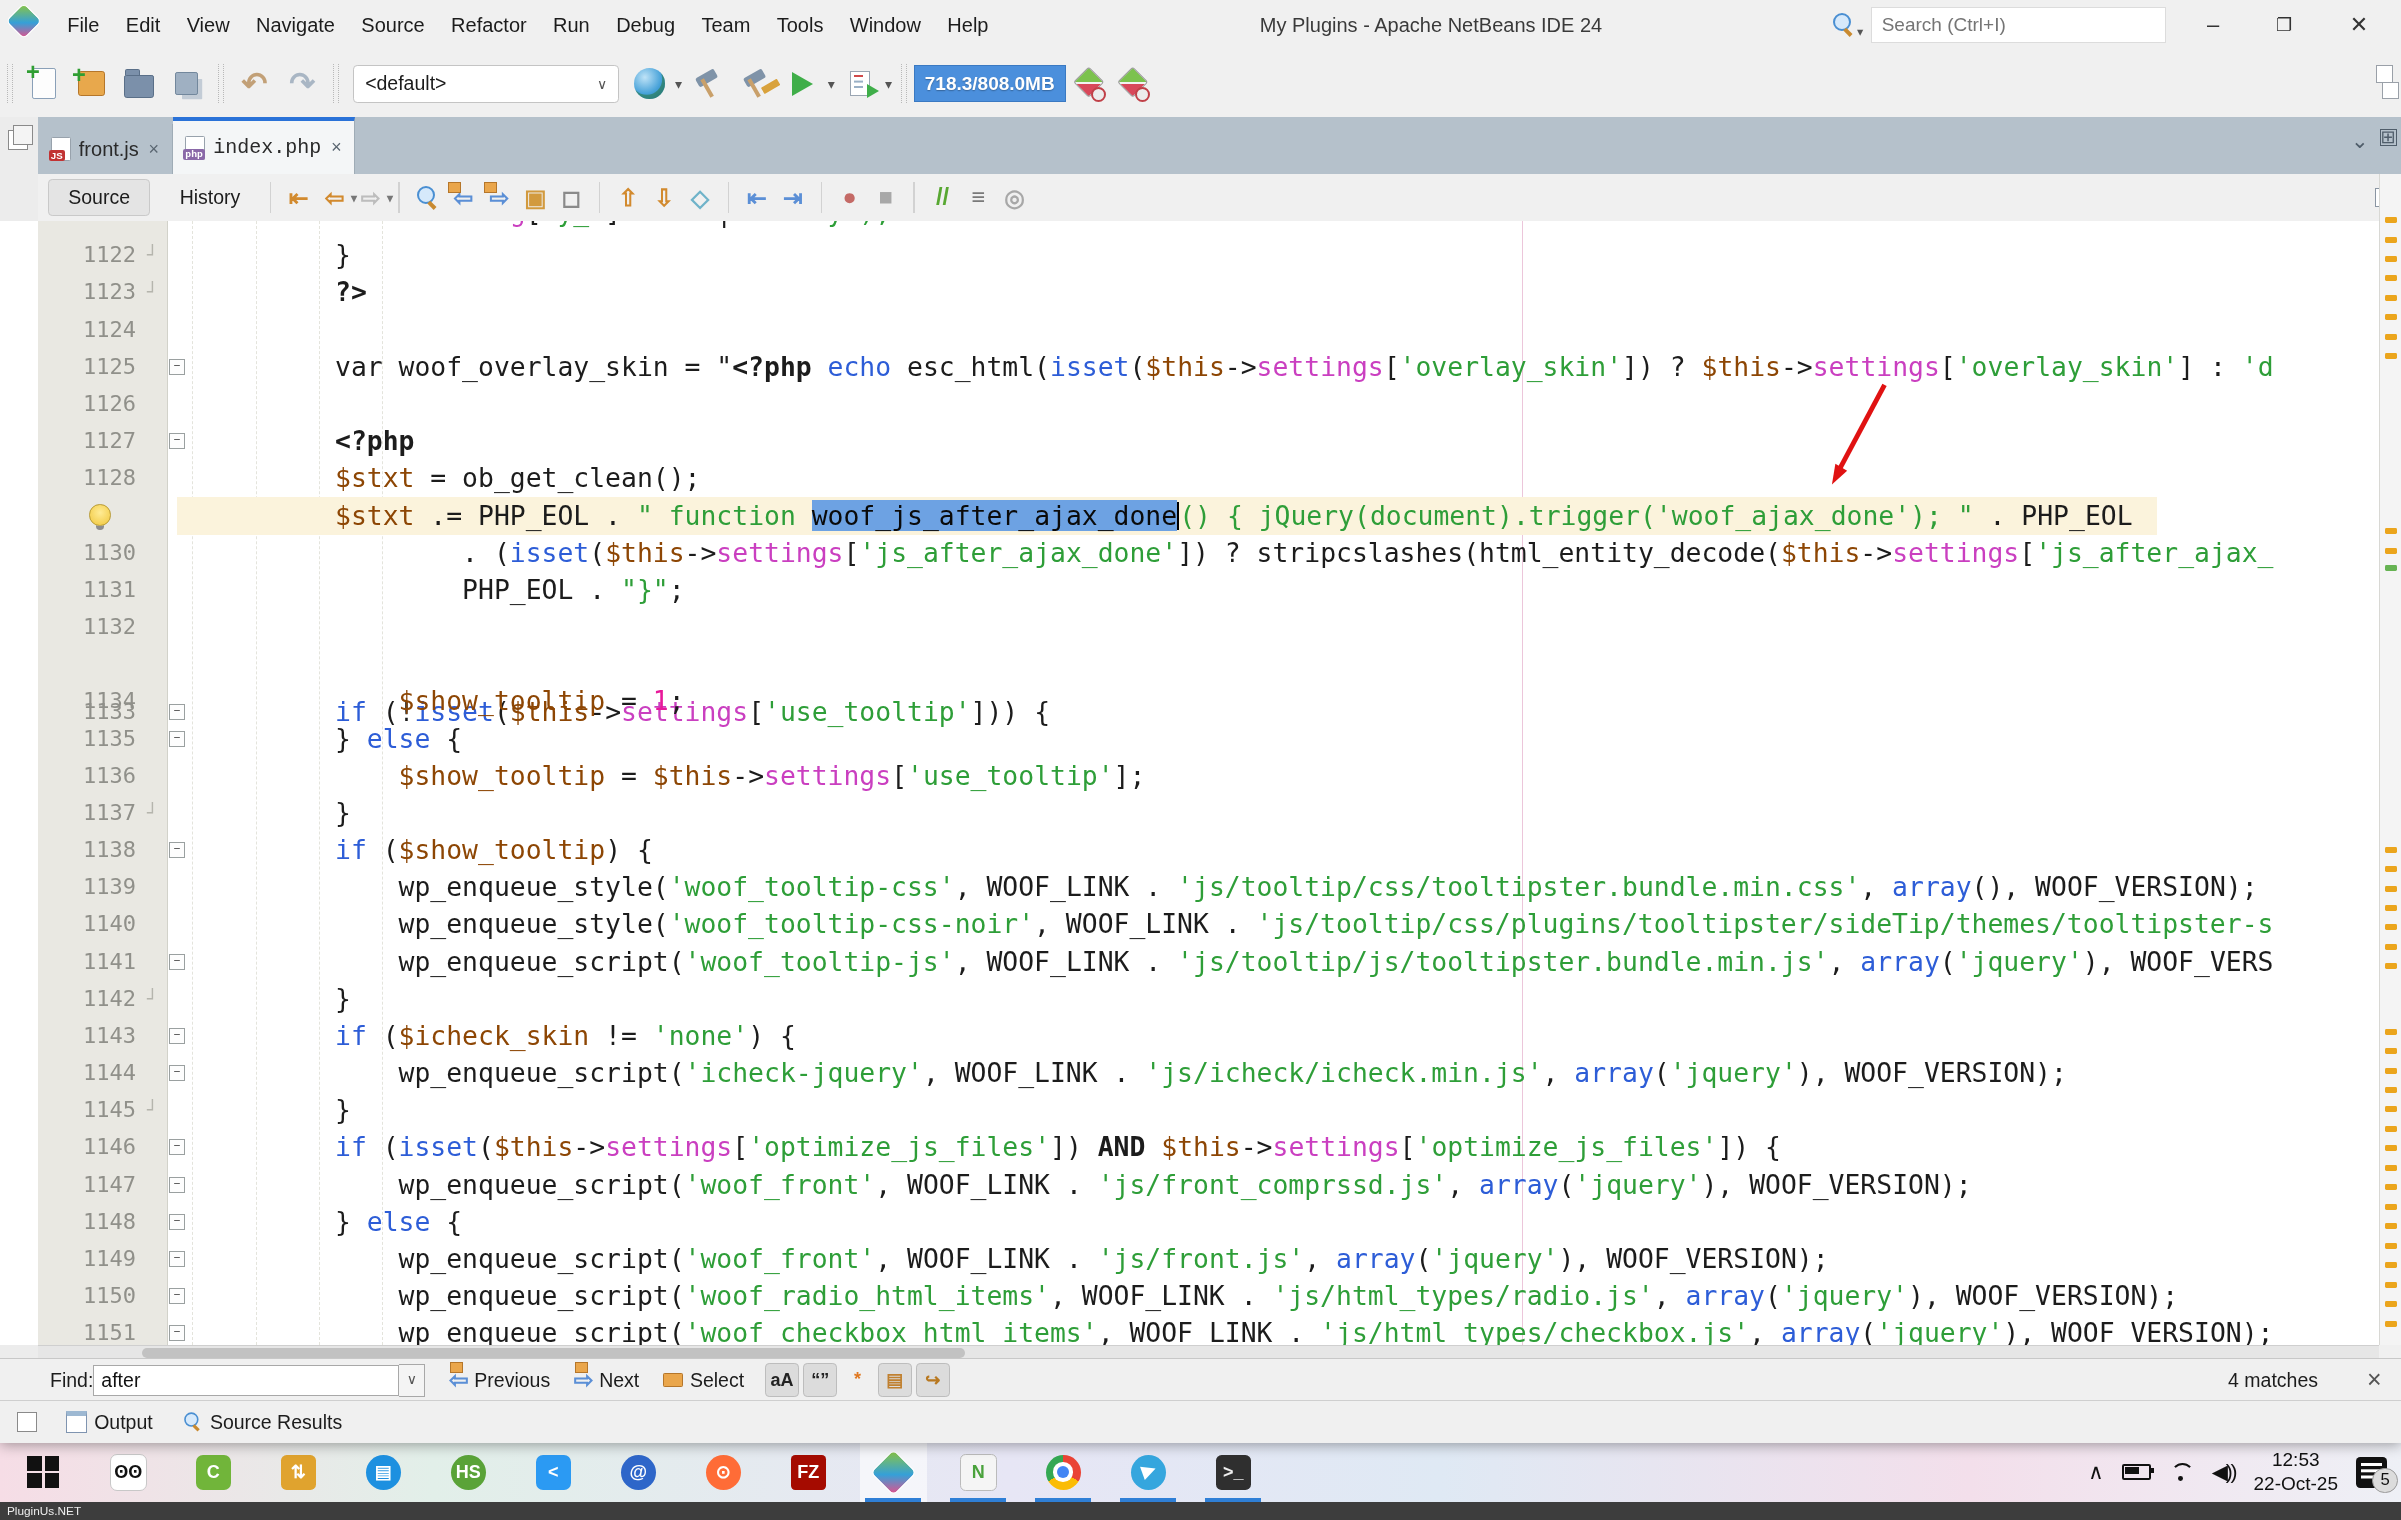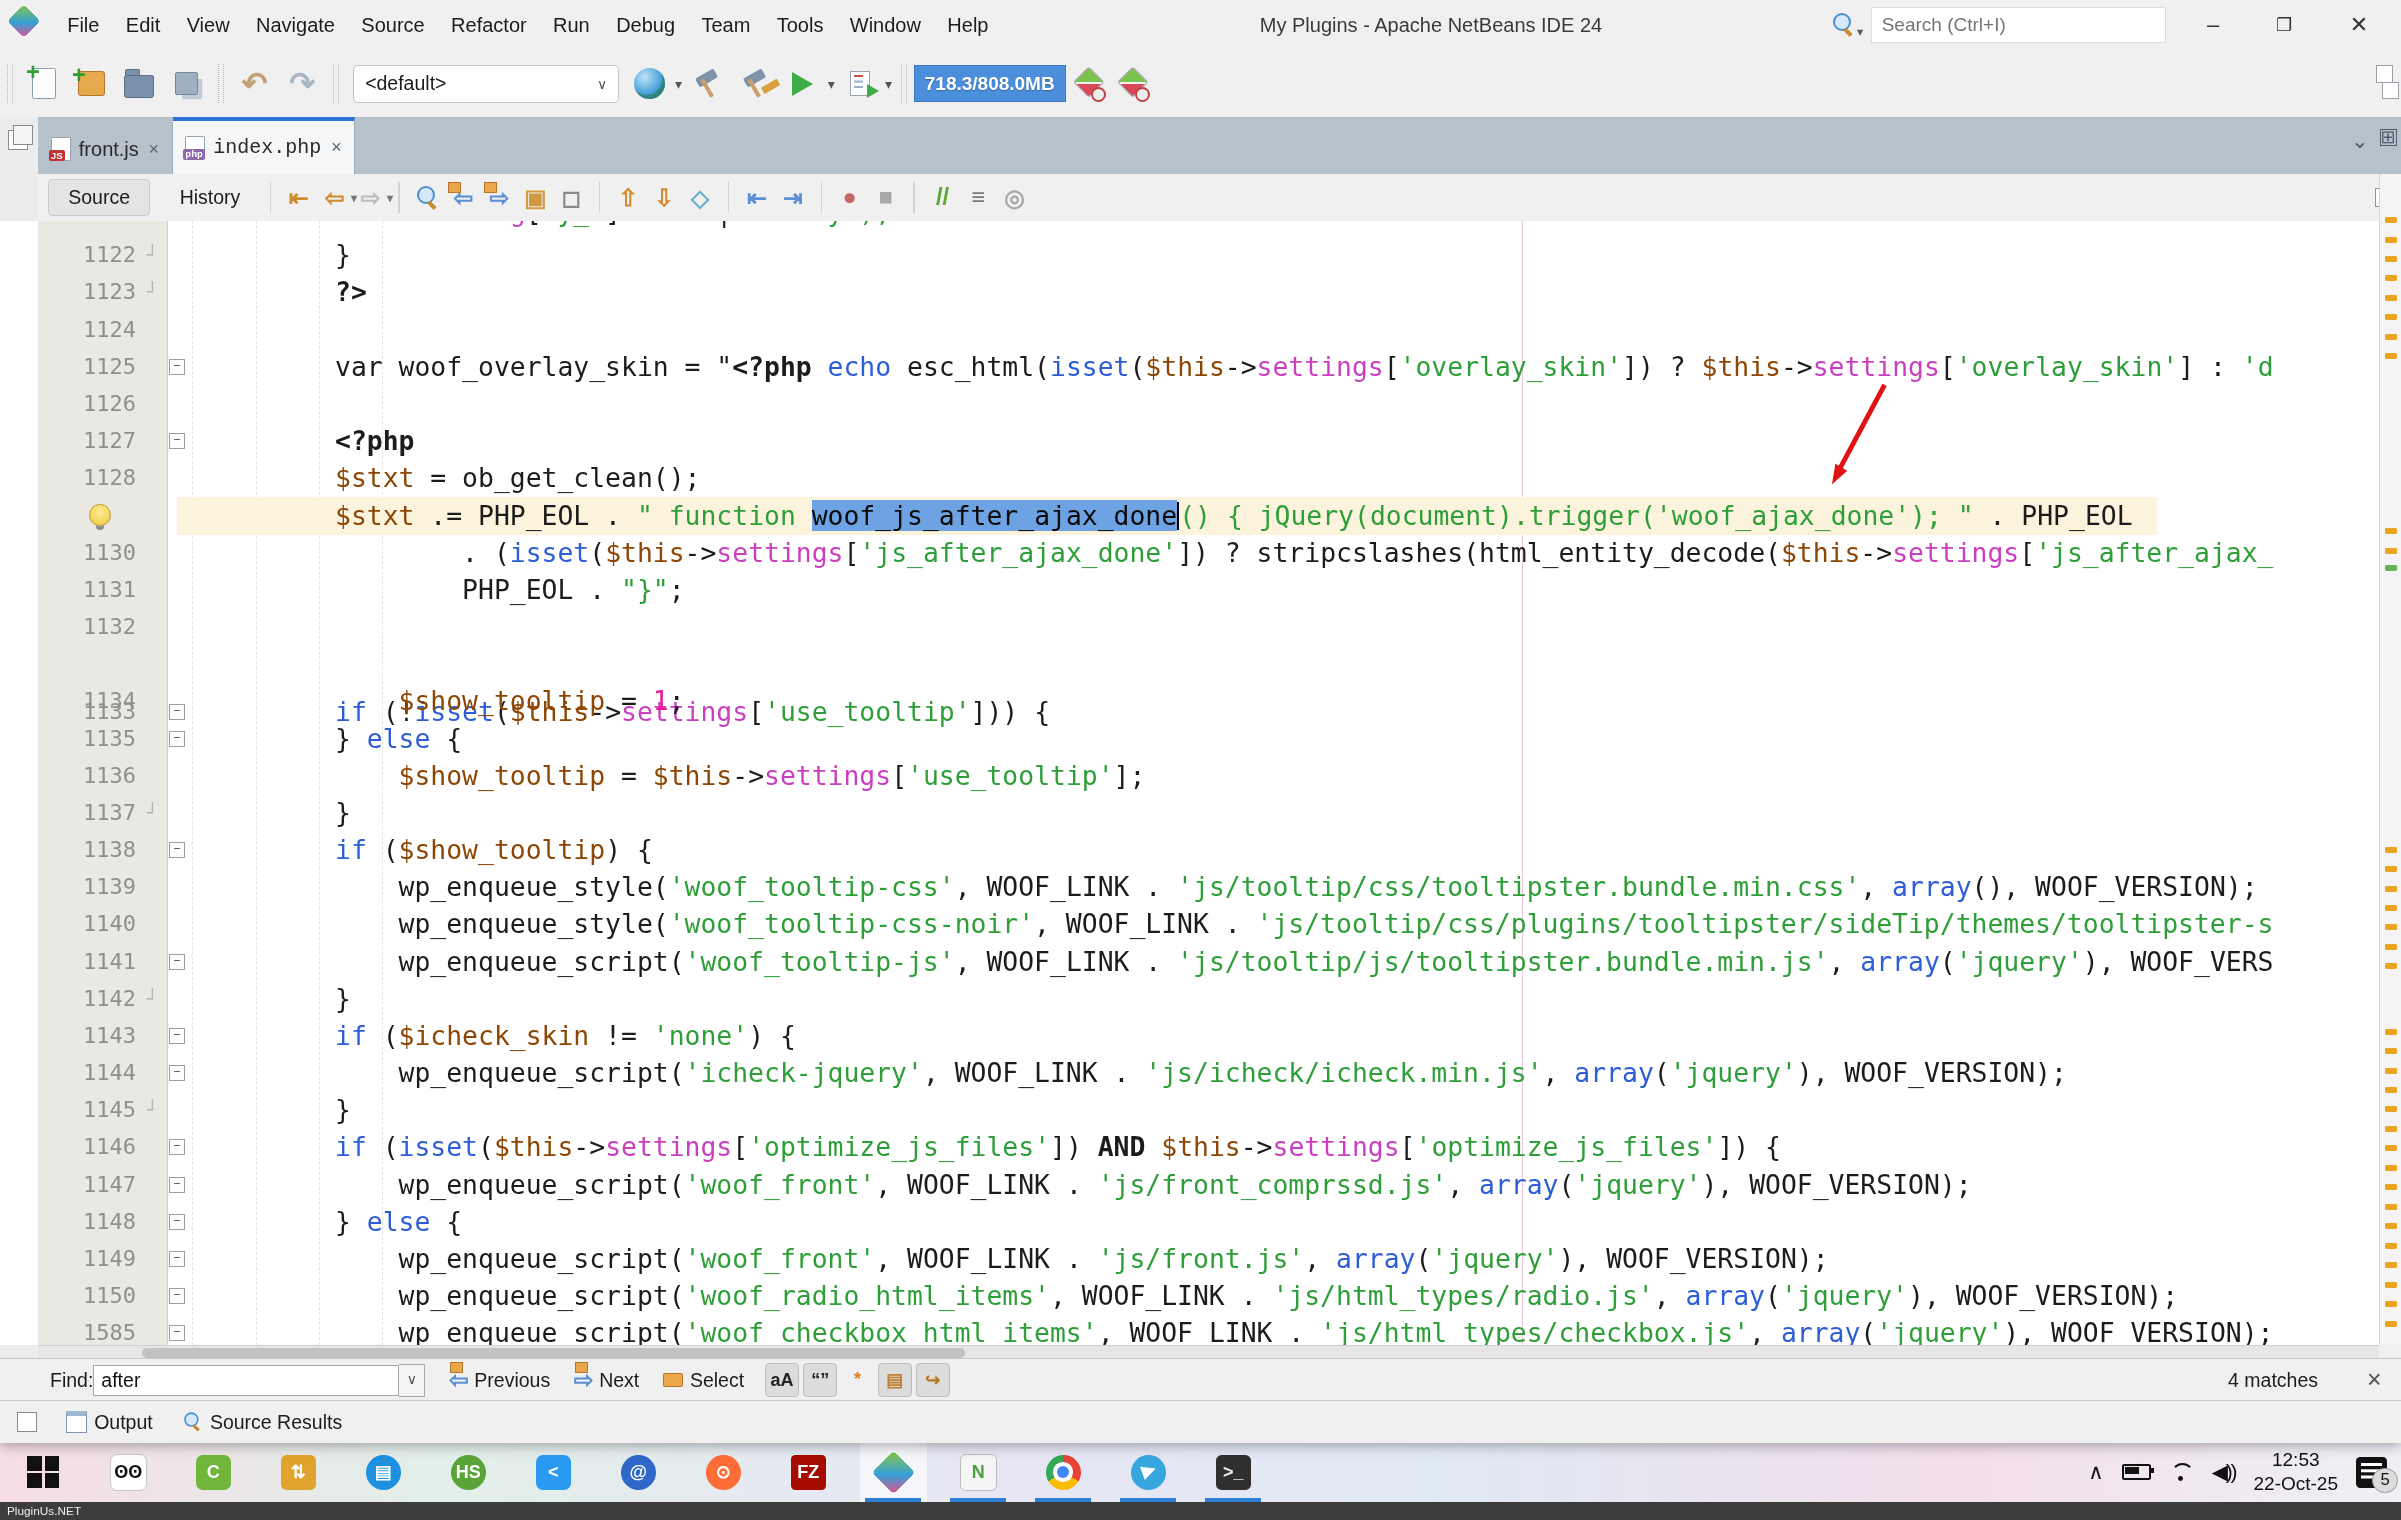--- a/index.html
+++ b/index.html
@@ -534,21 +534,21 @@
             <div class="lnum">1149</div>
             <div class="fold">−</div>
             <pre class="cpre"><span style="color: rgb(28, 28, 28);">             wp_enqueue_script(</span><span style="color: rgb(46, 158, 56);">'woof_front'</span><span style="color: rgb(28, 28, 28);">, WOOF_LINK . </span><span style="color: rgb(46, 158, 56);">'js/front.js'</span><span style="color: rgb(28, 28, 28);">, </span><span style="color: rgb(45, 93, 215);">array</span><span style="color: rgb(28, 28, 28);">(</span><span style="color: rgb(46, 158, 56);">'jquery'</span><span style="color: rgb(28, 28, 28);">), WOOF_VERSION);</span></pre>
           </div>
           <div class="crow" style="top: 1056px;">
             <div class="lnum">1150</div>
             <div class="fold">−</div>
             <pre class="cpre"><span style="color: rgb(28, 28, 28);">             wp_enqueue_script(</span><span style="color: rgb(46, 158, 56);">'woof_radio_html_items'</span><span style="color: rgb(28, 28, 28);">, WOOF_LINK . </span><span style="color: rgb(46, 158, 56);">'js/html_types/radio.js'</span><span style="color: rgb(28, 28, 28);">, </span><span style="color: rgb(45, 93, 215);">array</span><span style="color: rgb(28, 28, 28);">(</span><span style="color: rgb(46, 158, 56);">'jquery'</span><span style="color: rgb(28, 28, 28);">), WOOF_VERSION);</span></pre>
           </div>
           <div class="crow" style="top: 1093px;">
-            <div class="lnum">1585</div>
+            <div class="lnum">1151</div>
             <div class="fold">−</div>
             <pre class="cpre"><span style="color: rgb(28, 28, 28);">             wp_enqueue_script(</span><span style="color: rgb(46, 158, 56);">'woof_checkbox_html_items'</span><span style="color: rgb(28, 28, 28);">, WOOF_LINK . </span><span style="color: rgb(46, 158, 56);">'js/html_types/checkbox.js'</span><span style="color: rgb(28, 28, 28);">, </span><span style="color: rgb(45, 93, 215);">array</span><span style="color: rgb(28, 28, 28);">(</span><span style="color: rgb(46, 158, 56);">'jquery'</span><span style="color: rgb(28, 28, 28);">), WOOF_VERSION);</span></pre>
           </div>
         </div>
       <svg class="abs" style="left:1807px;top:154px;width:90px;height:125px;" viewBox="0 0 130 180">
         <line id="arrowline" x1="112" y1="14" x2="48" y2="134" stroke-width="7" stroke="#e01212"></line>
         <polygon id="arrowhead" points="36,158 41,128 58,138" fill="#e01212"></polygon>
       </svg>
     </div>
 

